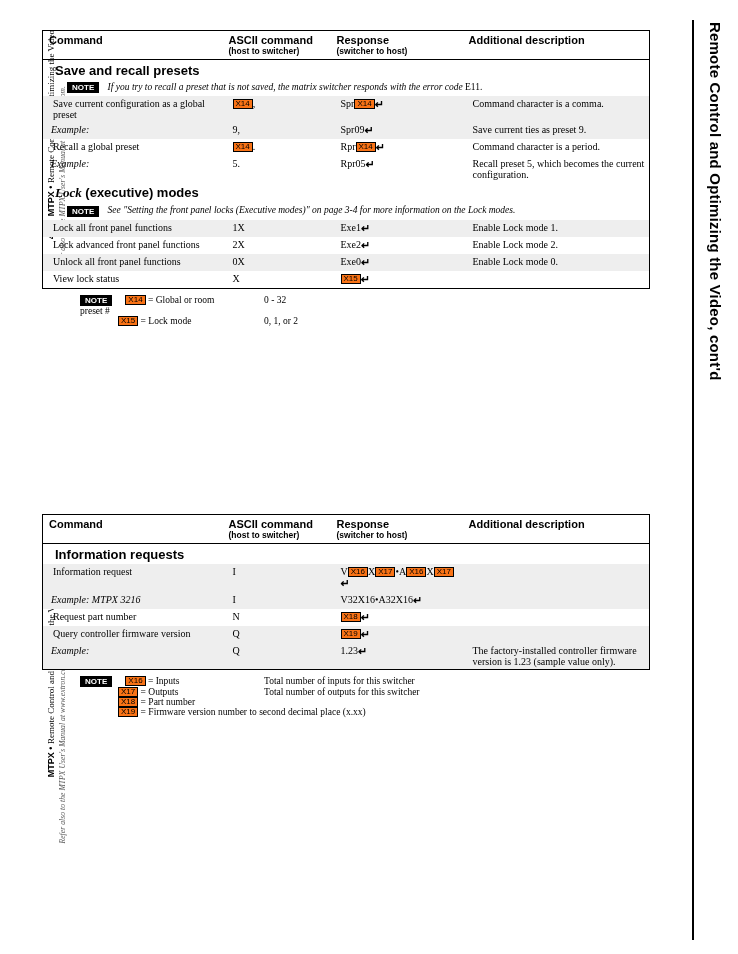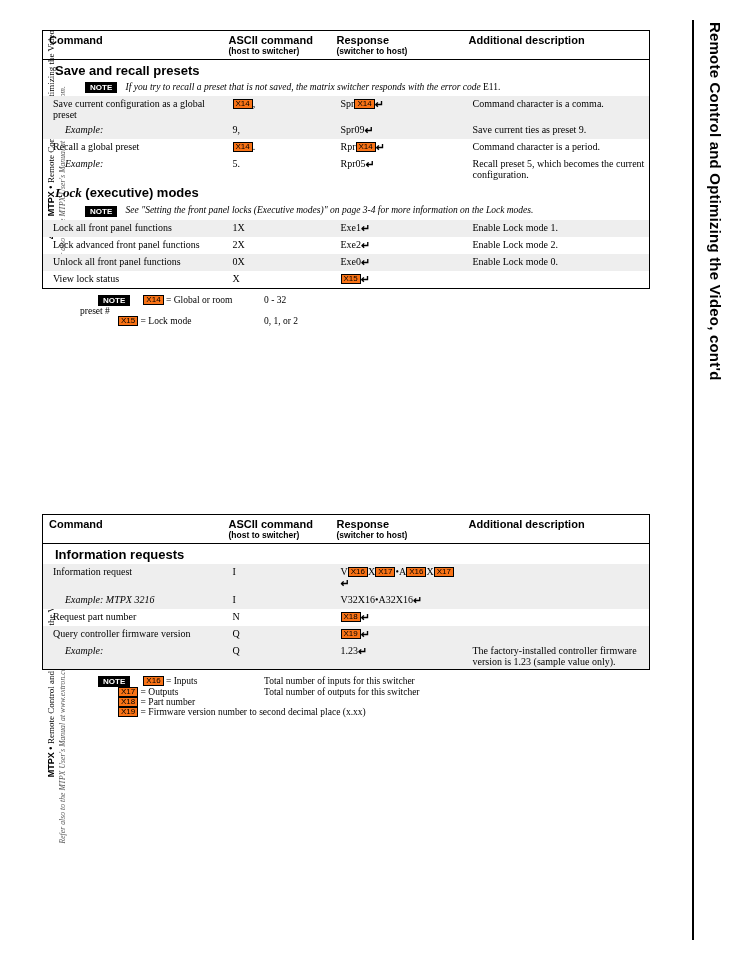--- a/index.html
+++ b/index.html
@@ -101,24 +101,23 @@
     display: inline-block;
     background: #000;
     color: #fff;
     font-family: Arial, Helvetica, sans-serif;
     font-weight: 700;
     font-style: normal;
     font-size: 8px;
     padding: 1px 5px;
     margin-right: 6px;
     vertical-align: middle;
-    margin-left: 18px;
   }
   tr.alt td { background: #eee; }
-  .em { font-style: italic; padding-left: 22px; }
+  .em { font-style: italic; padding-left: 8px; }
   .box {
     display: inline-block;
     border: 1px solid #000;
     font-size: 8px;
     font-family: Arial, Helvetica, sans-serif;
     line-height: 1;
     padding: 0 2px;
     font-style: normal;
     background: #f97316;
     vertical-align: 1px;

